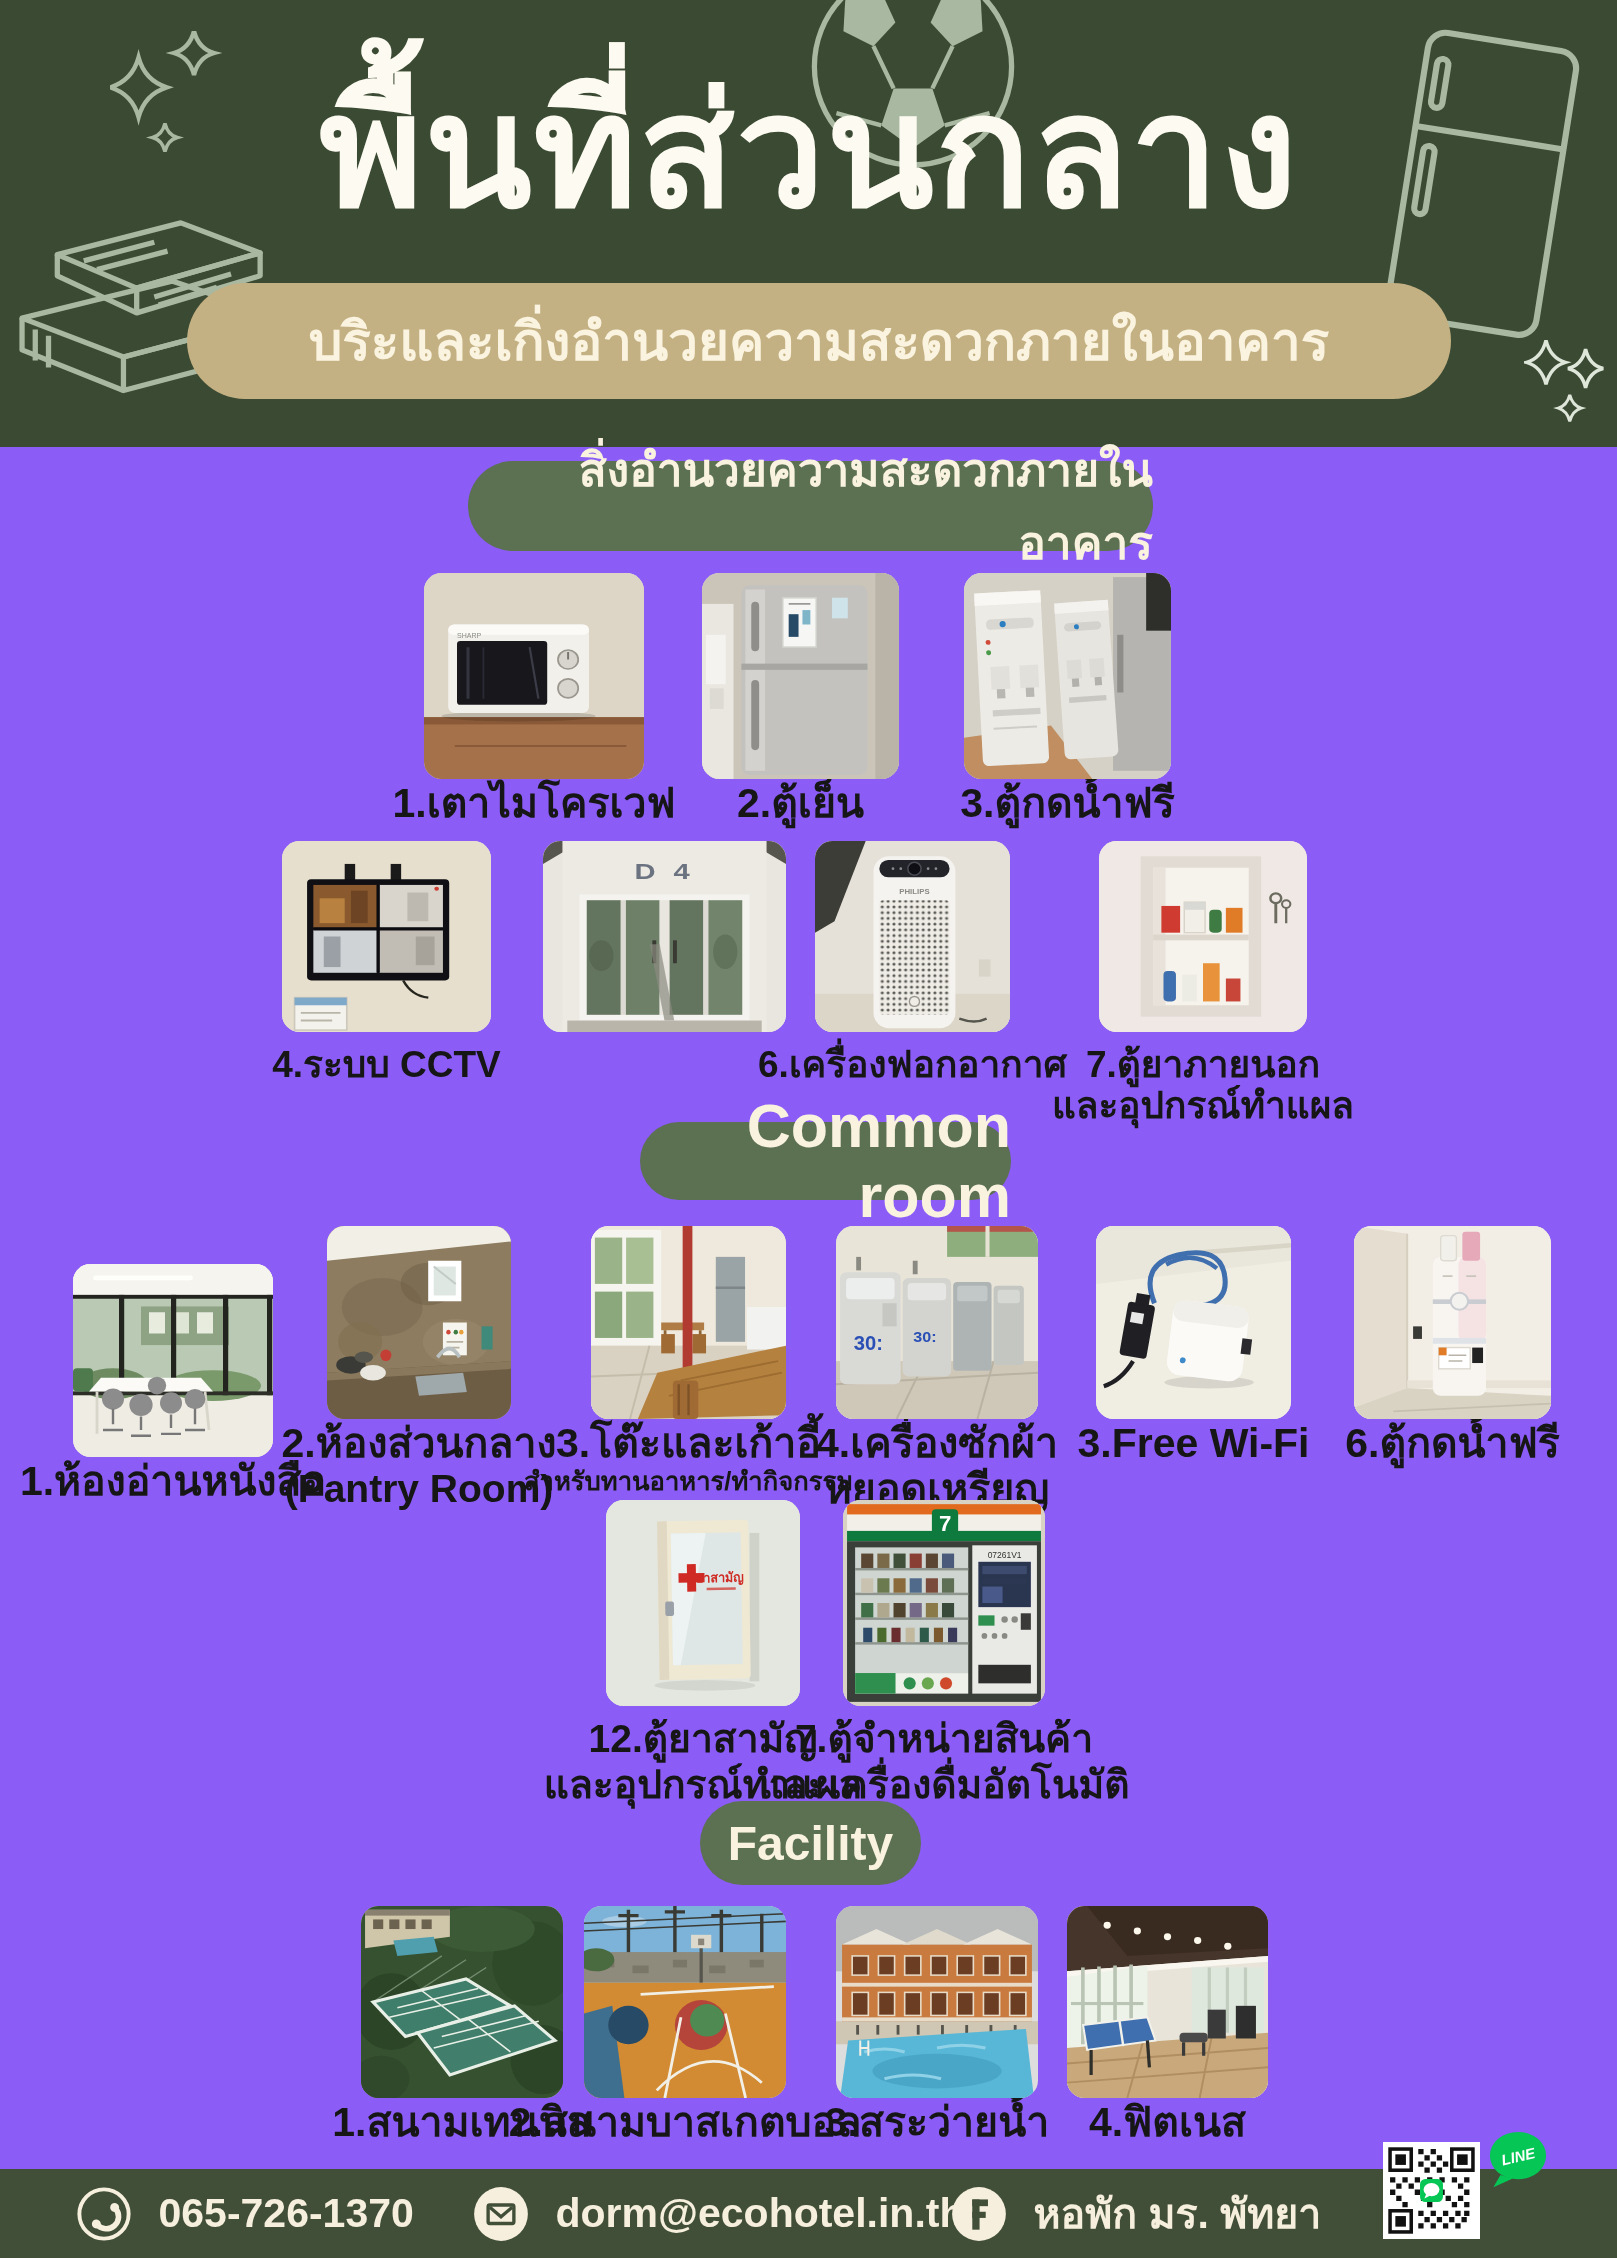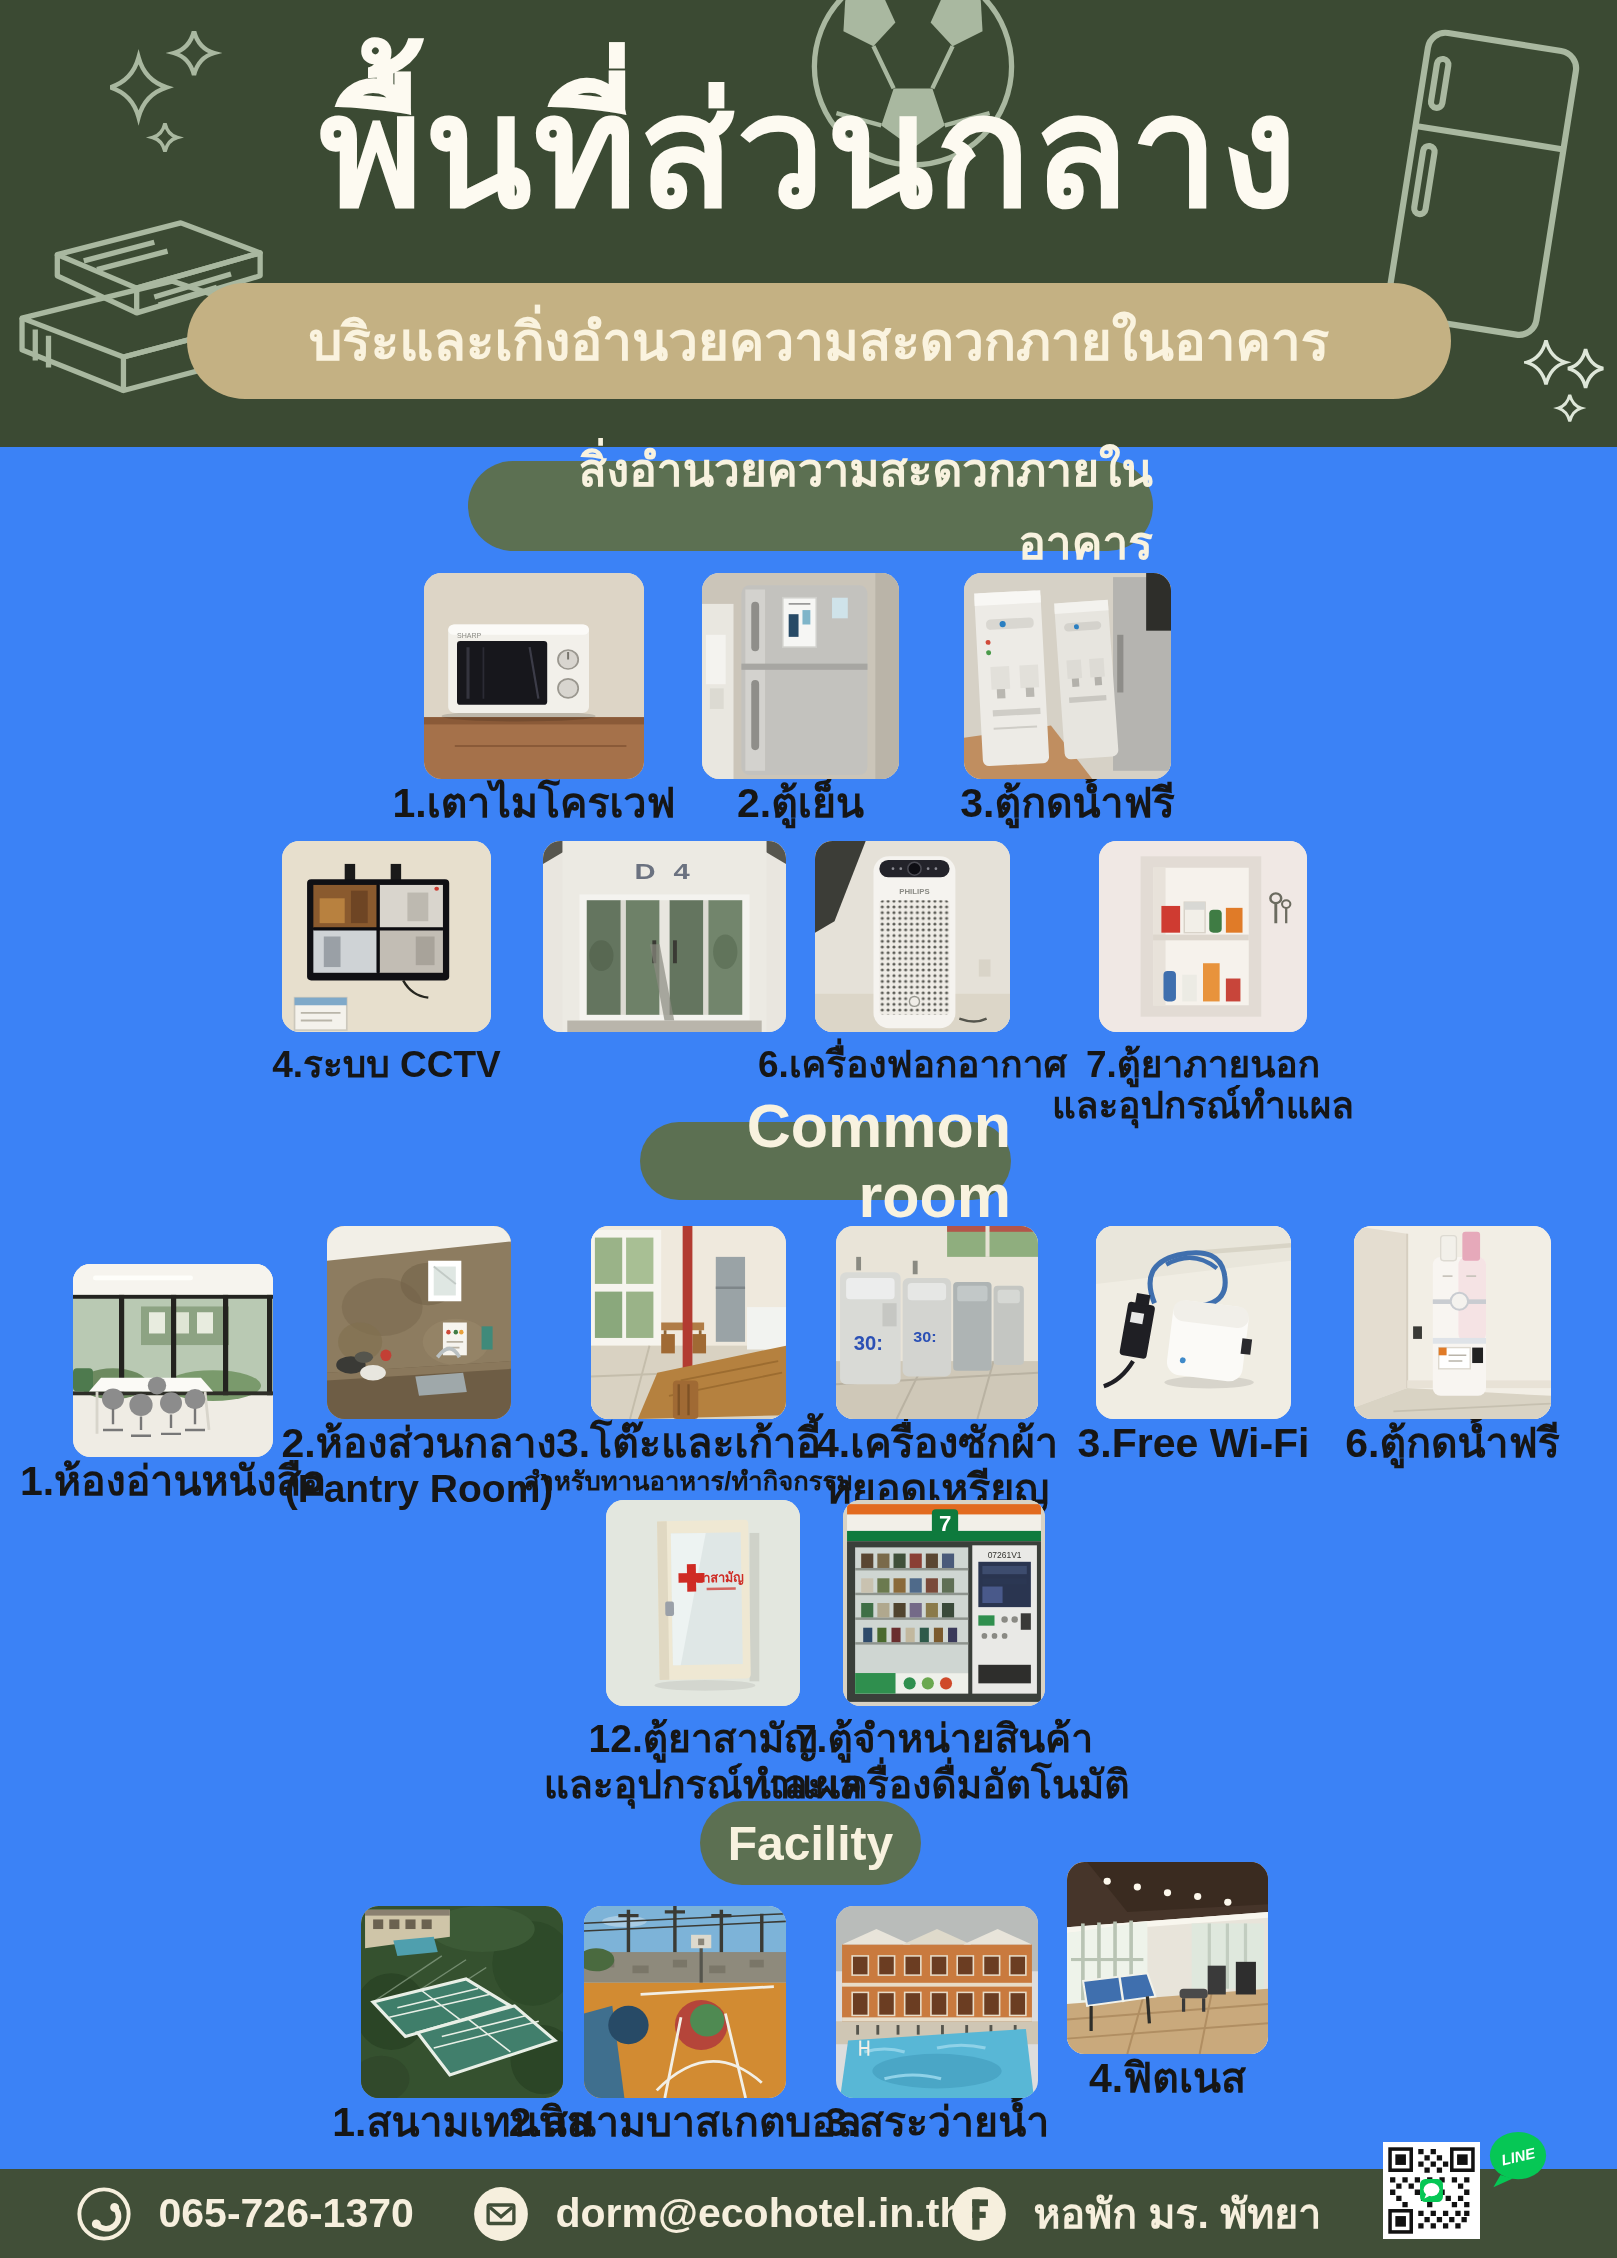--- a/index.html
+++ b/index.html
@@ -1,16 +1,16 @@
 <!DOCTYPE html>
 <html style="font-size:14px"><head>
 <meta charset="utf-8">
 <style>
   html,body{margin:0;padding:0;background:#efeadb;}
-  .canvas{position:relative;width:1618px;height:2258px;background:#3b82f6;overflow:hidden;
+  .canvas{position:relative;width:1618px;height:2258px;background:#8b5cf6;overflow:hidden;
           font-family:"Liberation Sans","DejaVu Sans",sans-serif;}
   
   .header{position:absolute;left:0;top:0;width:1618px;height:447px;background:#3b4a33;overflow:hidden;}
   .deco{position:absolute;}
   .title{position:absolute;left:0;right:0;top:19.4px;height:265px;display:flex;align-items:center;justify-content:center;
          color:#fdfaf1;font-size:157px;font-weight:800;letter-spacing:1.8px;line-height:1.6;}
   .subtitle-pill{position:absolute;left:187px;top:283px;width:1264px;height:116px;border-radius:62px;background:#c4b183;
          display:flex;align-items:center;justify-content:center;color:#faf3df;font-size:53px;font-weight:800;}
   
   .pill{position:absolute;border-radius:46px;background:#5c7052;display:flex;align-items:center;justify-content:center;
@@ -680,21 +680,21 @@
           </g>
         <polygon points="6,70 94,64 98,100 2,100" fill="#58b7d6"></polygon>
         <ellipse cx="50" cy="86" rx="32" ry="9" fill="#4aa6c6"></ellipse>
         <path d="M14 76 q10 -3 20 0 M50 74 q12 -3 24 0 M24 90 q14 -4 28 0" stroke="#8fd2e8" stroke-width="1.6" fill="none"></path>
         <path d="M12 70 v8 M16 70 v8 M12 74 h4" stroke="#f2efe6" stroke-width="1" fill="none"></path>
       </svg>
     </div>
     <div class="cap">3.สระว่ายน้ำ</div>
   </div>
 
-  <div class="card r5" style="left:1067px;top:1862px;width:201px">
+  <div class="card r5" style="left:1067px;top:1906px;width:201px">
     <div class="ph" style="height:192px">
       <svg viewBox="0 0 100 100" preserveAspectRatio="none">
         <rect width="100" height="100" fill="#e8e4da"></rect>
         <polygon points="0,0 100,0 100,26 0,34" fill="#46352a"></polygon>
         <polygon points="10,0 100,0 100,22 30,26" fill="#3a2b20"></polygon>
         <g fill="#fdf8ec">
             <circle cx="20" cy="10" r="1.8"></circle>
             <circle cx="35" cy="13" r="1.8"></circle>
             <circle cx="50" cy="16" r="1.8"></circle>
             <circle cx="65" cy="18" r="1.8"></circle>

